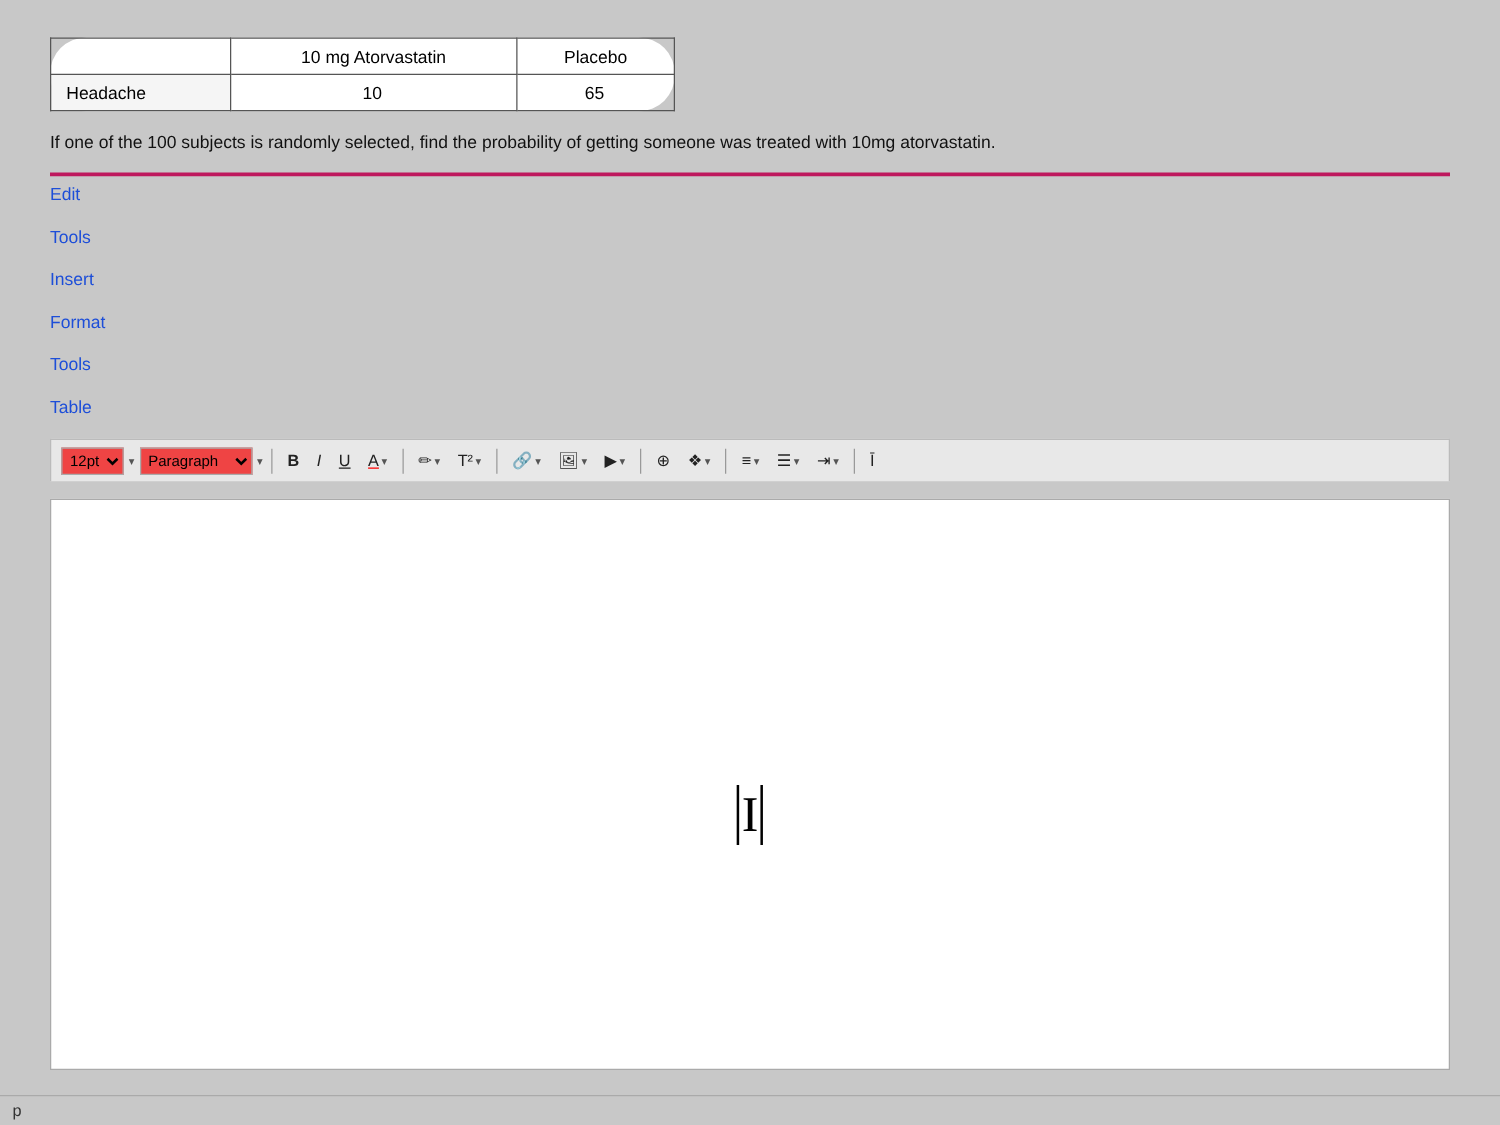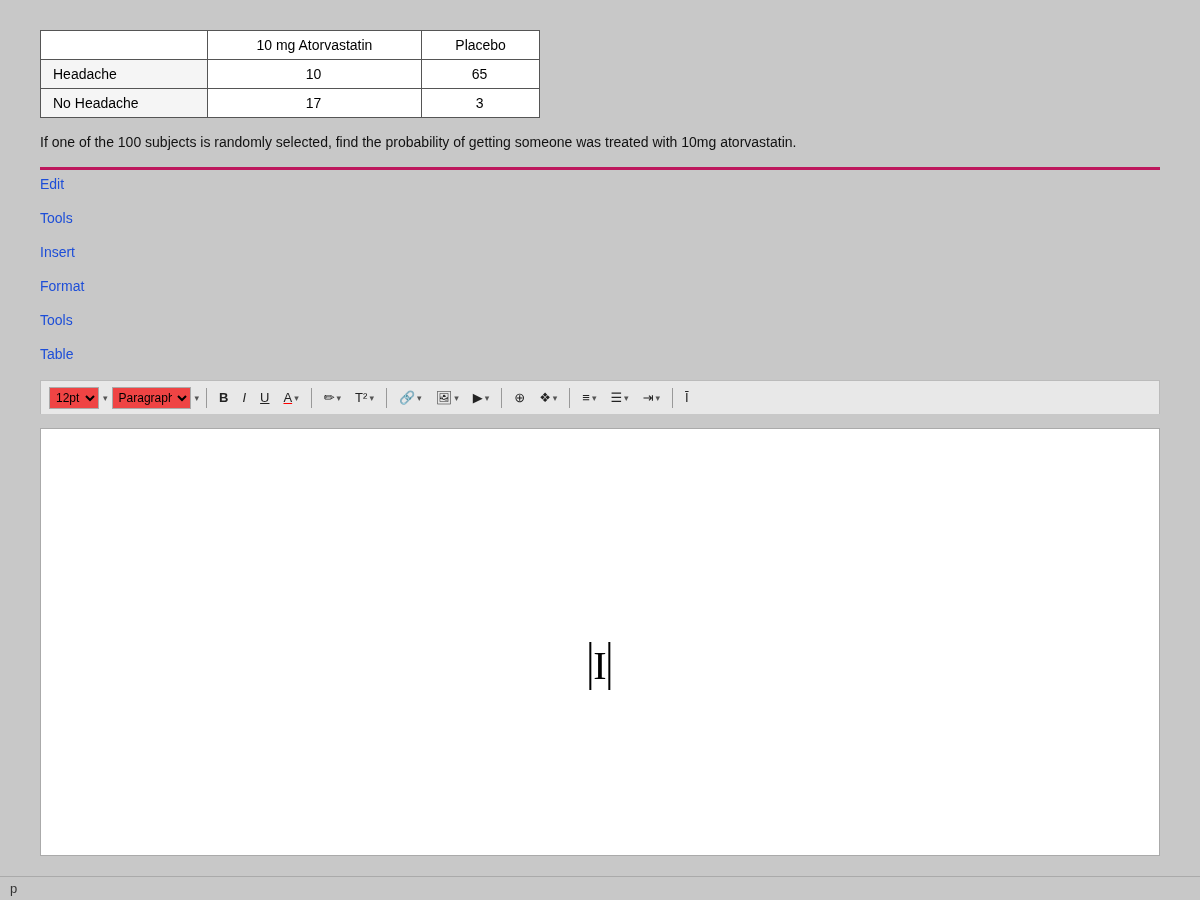--- a/index.html
+++ b/index.html
@@ -23,20 +23,21 @@
       display: flex;
       flex-direction: column;
       gap: 14px;
     }
 
     
     .data-table {
       border-collapse: collapse;
       width: 500px;
       background: #fff;
+      border-radius: 29px;
     }
     .data-table td, .data-table th {
       border: 1px solid #555;
       padding: 6px 14px;
       font-size: 14px;
     }
     .data-table thead td {
       font-weight: normal;
       text-align: center;
     }
@@ -163,25 +164,20 @@
         <td>10 mg Atorvastatin</td>
         <td>Placebo</td>
       </tr>
     </thead>
     <tbody>
       <tr>
         <td>Headache</td>
         <td>10</td>
         <td>65</td>
       </tr>
-      <tr>
-        <td>No Headache</td>
-        <td>17</td>
-        <td>3</td>
-      </tr>
     </tbody>
   </table>
 
   <p class="instruction-text">If one of the 100 subjects is randomly selected, find the probability of getting someone was treated with 10mg atorvastatin.</p>
 
   <div class="menu-bar">
     <span>Edit</span>
     <span>Tools</span>
     <span>Insert</span>
     <span>Format</span>
@@ -192,21 +188,21 @@
   <div class="toolbar">
 
     <select class="toolbar-select">
       <option>12pt</option>
       <option>10pt</option>
       <option>14pt</option>
       <option>16pt</option>
     </select>
     <span class="chevron">▾</span>
 
-    <select class="toolbar-select" style="width:79px;">
+    <select class="toolbar-select" style="width:90px;">
       <option>Paragraph</option>
       <option>Heading 1</option>
       <option>Heading 2</option>
     </select>
     <span class="chevron">▾</span>
 
     <div class="toolbar-separator"></div>
 
     <button class="toolbar-btn bold">B</button>
     <button class="toolbar-btn italic">I</button>

